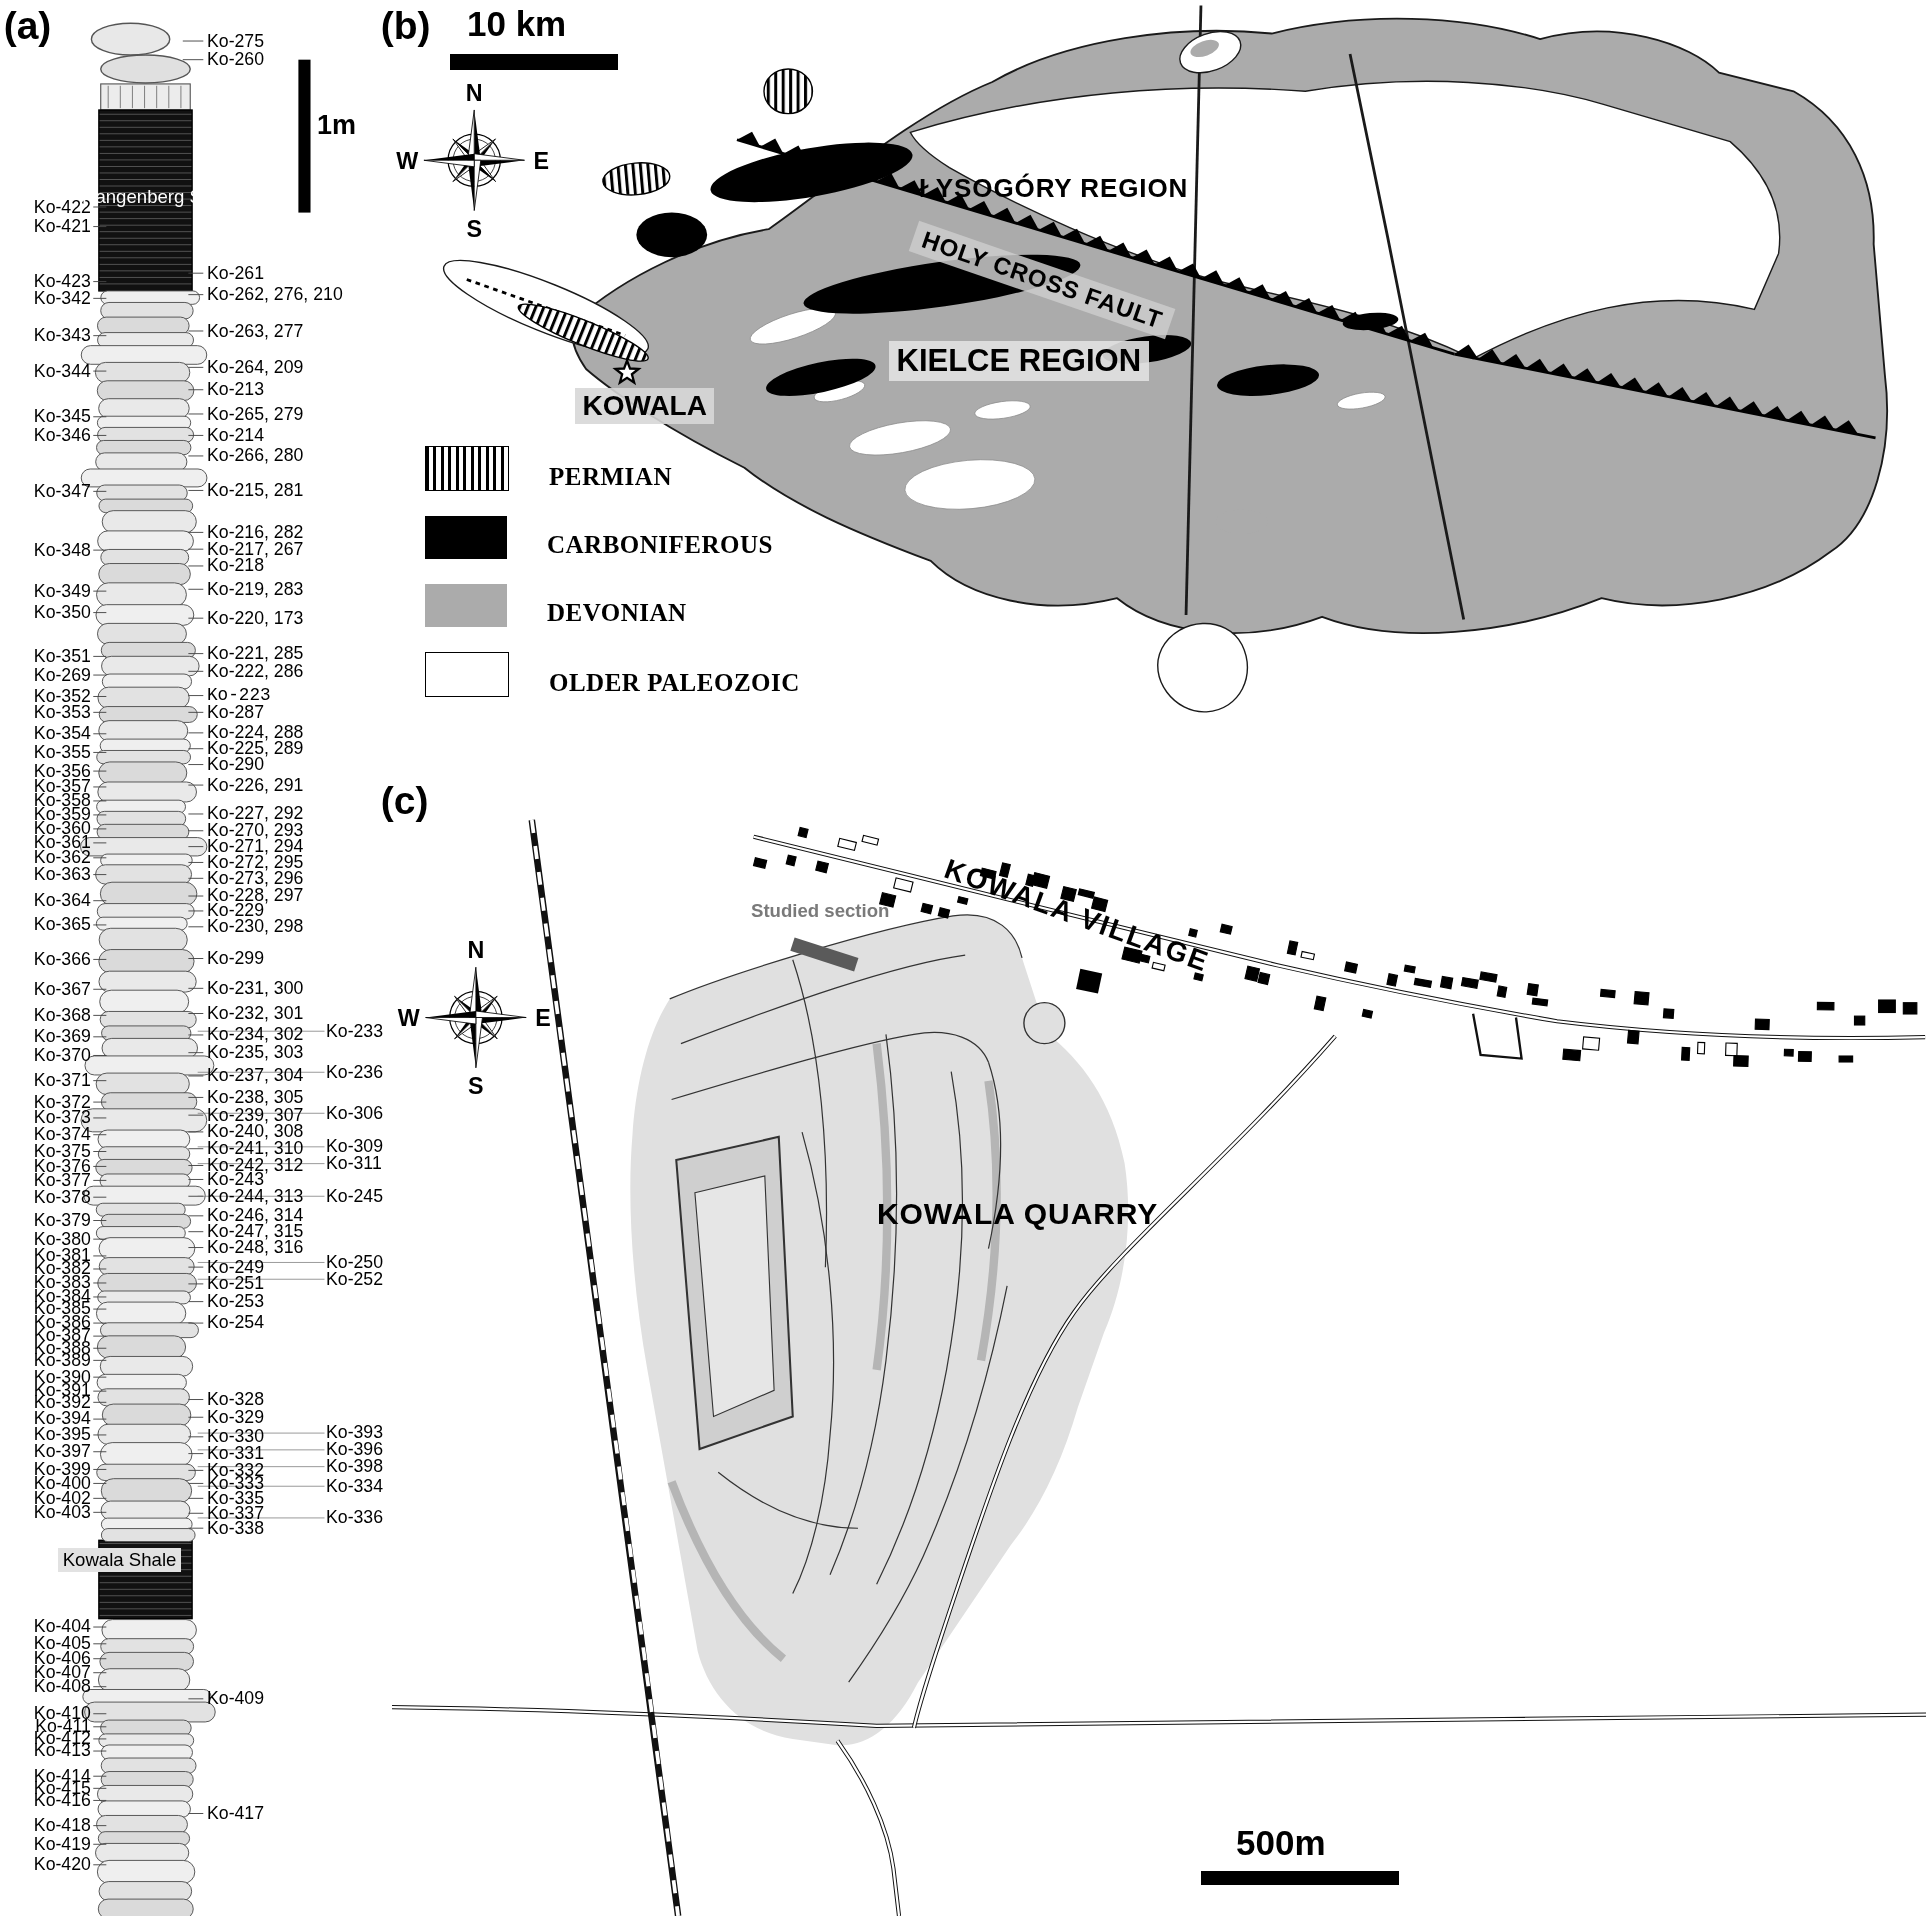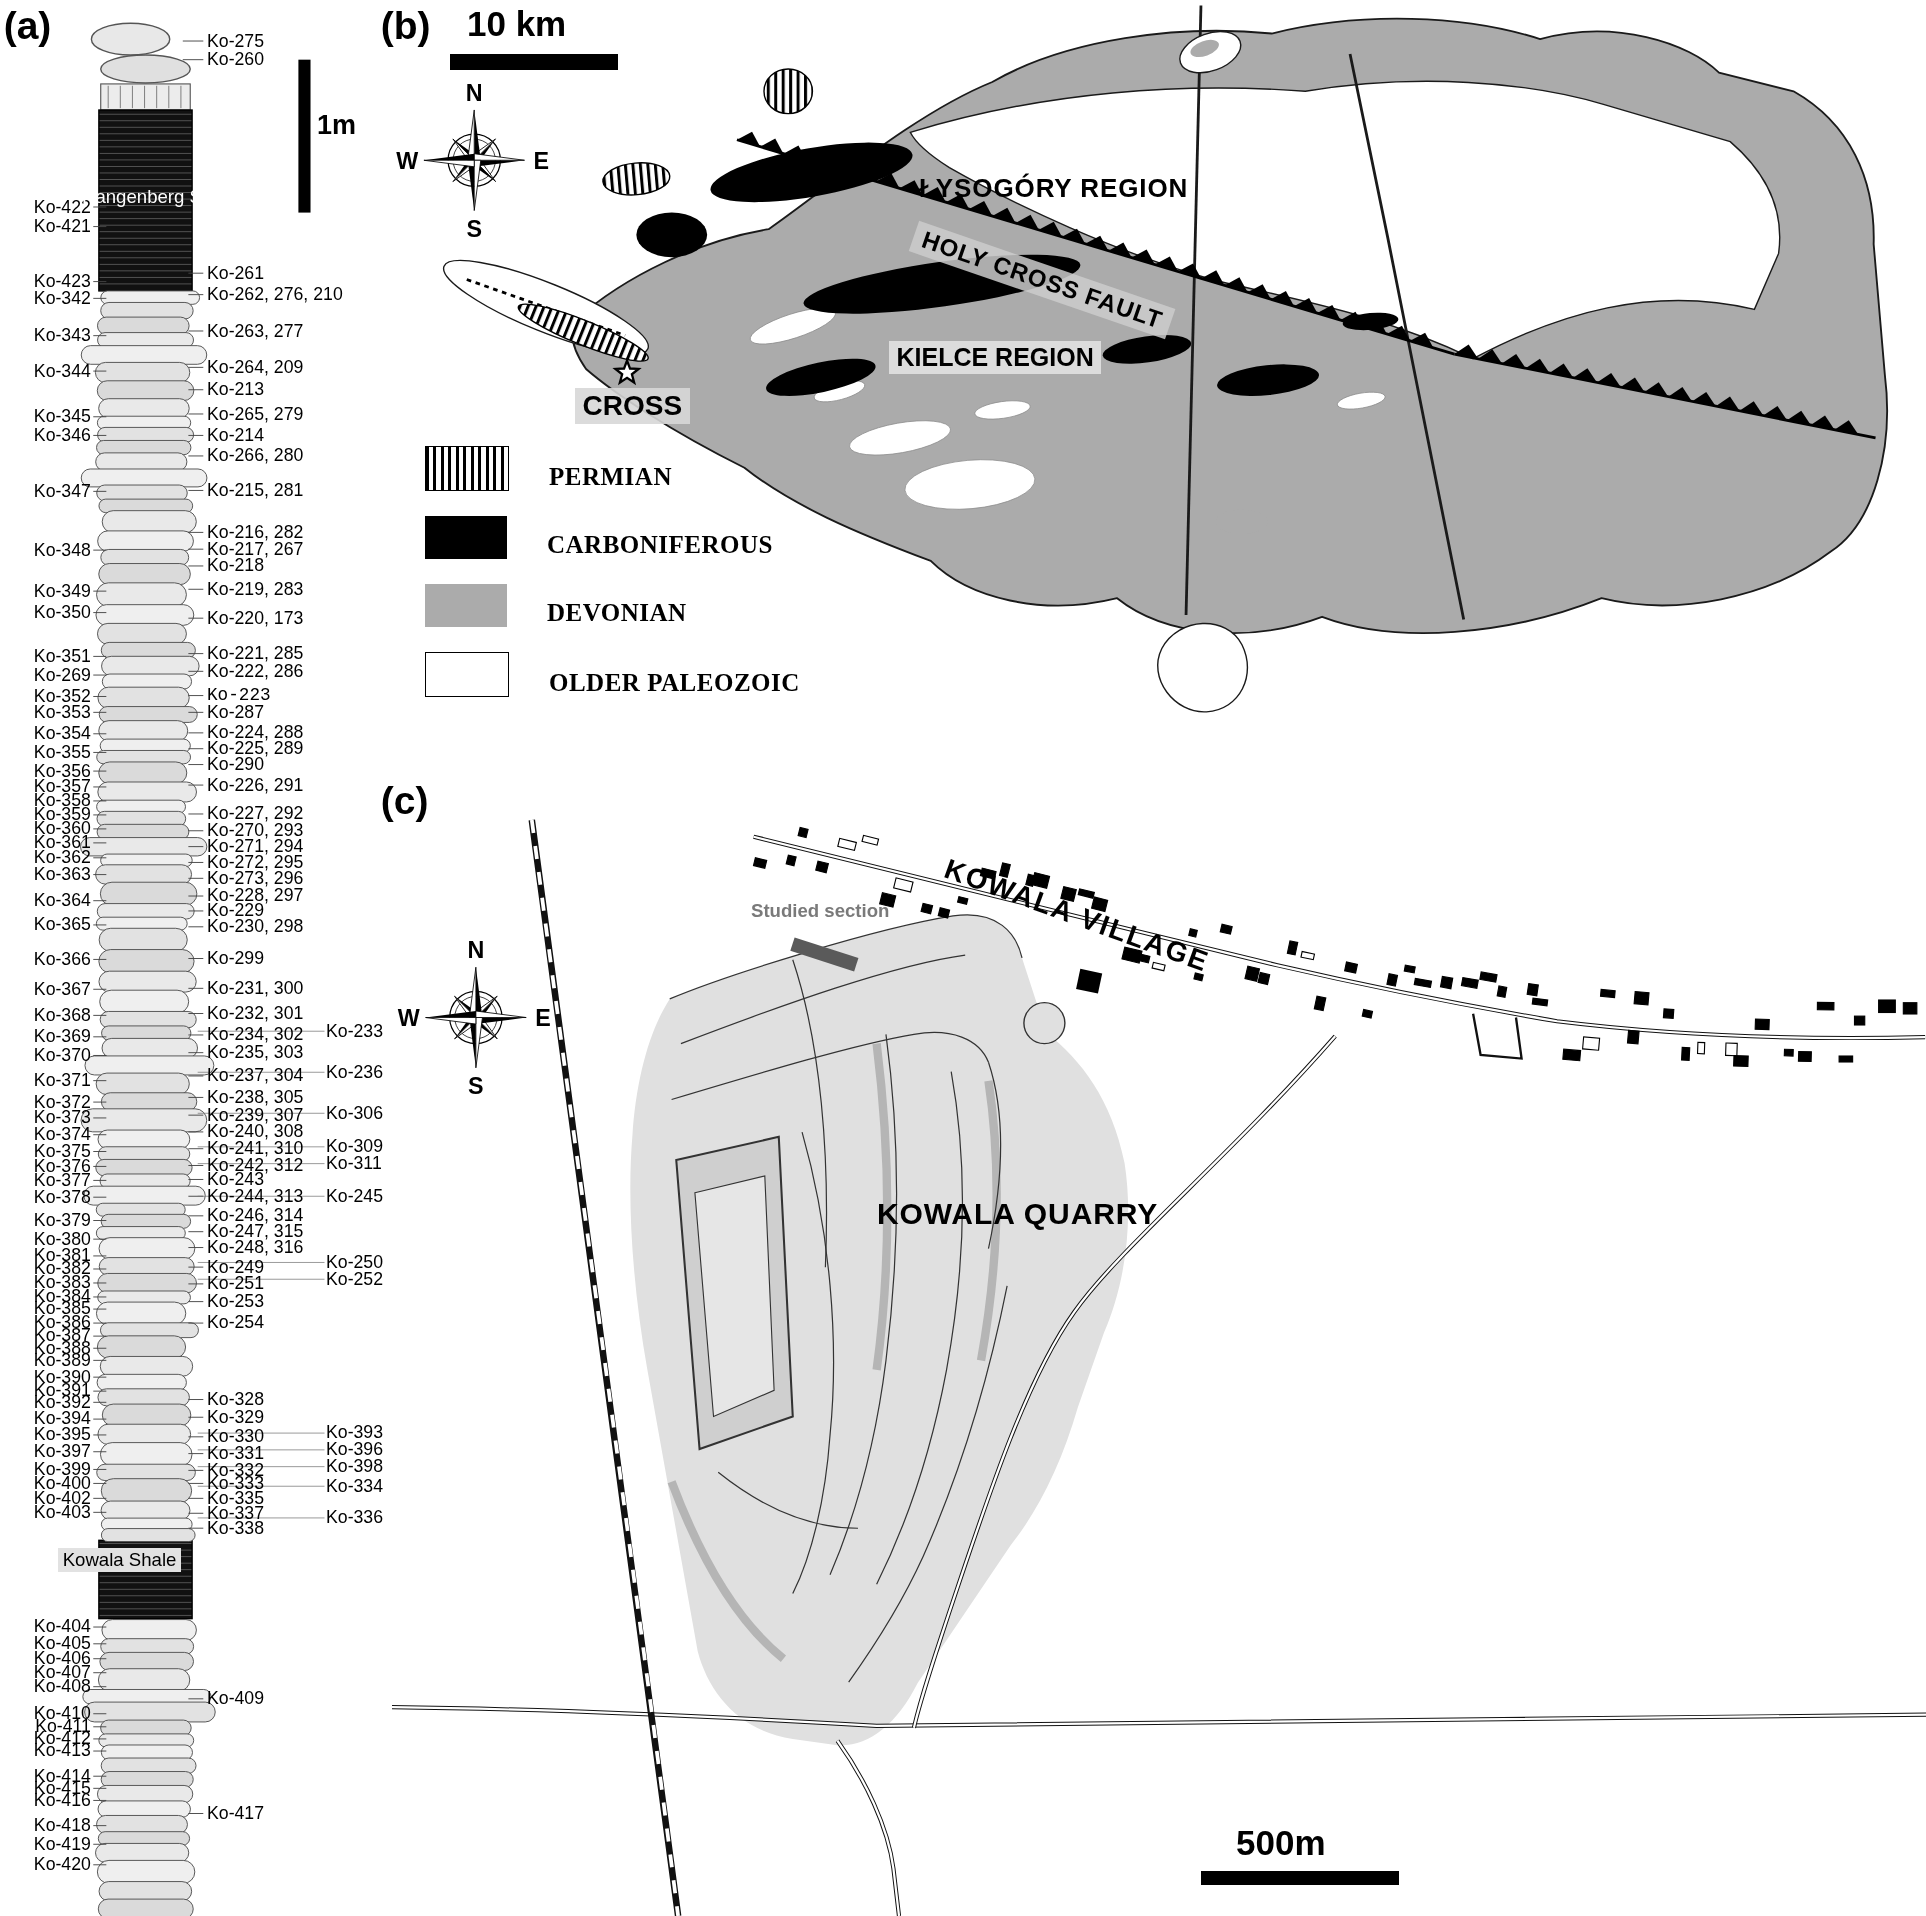--- a/index.html
+++ b/index.html
@@ -34,21 +34,21 @@
   .hole{fill:#fff;stroke:#8b8b8b;stroke-width:0.8;}
   .carb{fill:var(--carboniferous);}
   .permian-fill{fill:url(#hatch);stroke:#000;stroke-width:1.5;}
   .fault-thin{fill:none;stroke:#1a1a1a;stroke-width:3;}
 
   
   .map-label{position:absolute;font-weight:bold;white-space:nowrap;z-index:5;}
   #lbl-lysogory{left:527px;top:173px;font-size:26px;letter-spacing:0.9px;}
   #lbl-fault{left:522px;top:220px;font-size:24px;transform:rotate(19deg);transform-origin:left center;
              background:rgba(203,203,203,0.85);padding:1.9px 9.3px;letter-spacing:0.9px;}
-  #lbl-kielce{left:497px;top:341px;font-size:25px;background:rgba(225,225,225,0.9);padding:1.9px 7.5px;}
+  #lbl-kielce{left:497px;top:341px;font-size:31px;background:rgba(225,225,225,0.9);padding:1.9px 7.5px;}
   #lbl-kowala{left:183px;top:388px;font-size:28px;background:rgba(215,215,215,0.9);padding:1.9px 7.5px;}
   #scale-10km-label{left:75px;top:3.7px;font-size:35px;}
   #scale-10km-bar{position:absolute;left:58px;top:54px;width:168px;height:16px;background:#000;z-index:5;}
 
   
   #legend{position:absolute;left:33px;top:446px;display:flex;flex-direction:column;gap:25px;z-index:5;}
   .legend-item{display:flex;align-items:flex-end;gap:40px;font-family:Liberation Serif, serif;}
   .swatch{width:82px;height:43px;flex:0 0 auto;}
   .sw-permian{background:repeating-linear-gradient(90deg,#000 0 2.8px,#fff 2.8px 7.5px);border:1.9px solid #000;}
   .sw-carboniferous{background:var(--carboniferous);}
@@ -648,21 +648,21 @@
         <text x="88" y="108" text-anchor="middle" font-size="25" font-weight="bold" font-family="&quot;Liberation Sans&quot;, sans-serif" fill="#000">N</text>
         <text x="160" y="181" text-anchor="middle" font-size="25" font-weight="bold" font-family="&quot;Liberation Sans&quot;, sans-serif" fill="#000">E</text>
         <text x="88" y="254" text-anchor="middle" font-size="25" font-weight="bold" font-family="&quot;Liberation Sans&quot;, sans-serif" fill="#000">S</text>
         <text x="16" y="181" text-anchor="middle" font-size="25" font-weight="bold" font-family="&quot;Liberation Sans&quot;, sans-serif" fill="#000">W</text>
       </g>
   </svg>
 
   <div class="map-label" id="lbl-lysogory">ŁYSOGÓRY REGION</div>
   <div class="map-label" id="lbl-fault">HOLY CROSS FAULT</div>
   <div class="map-label" id="lbl-kielce">KIELCE REGION</div>
-  <div class="map-label" id="lbl-kowala">CROSS</div>
+  <div class="map-label" id="lbl-kowala">KOWALA</div>
 
   <div class="map-label" id="scale-10km-label">10 km</div>
   <div id="scale-10km-bar"></div>
 
   <div id="legend">
     <div class="legend-item">
       <span class="swatch sw-permian"></span>
       <span class="legend-label">PERMIAN</span>
     </div>
     <div class="legend-item">

